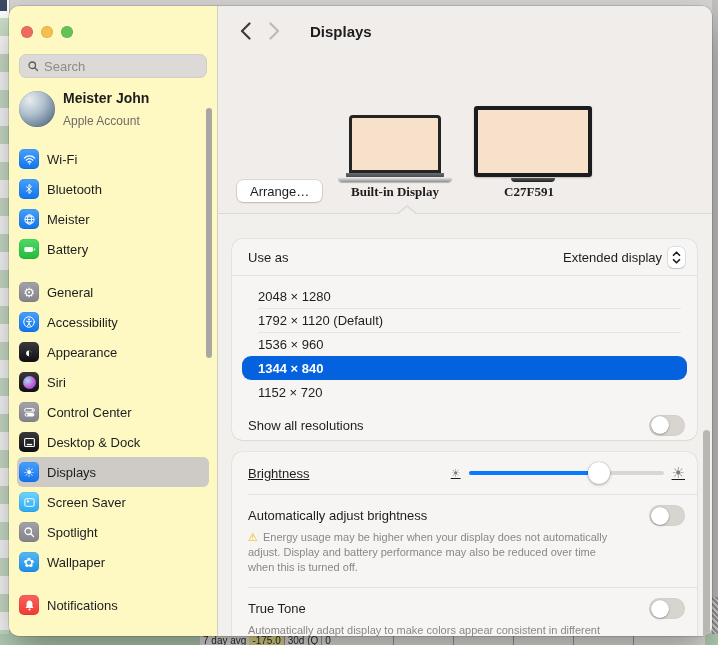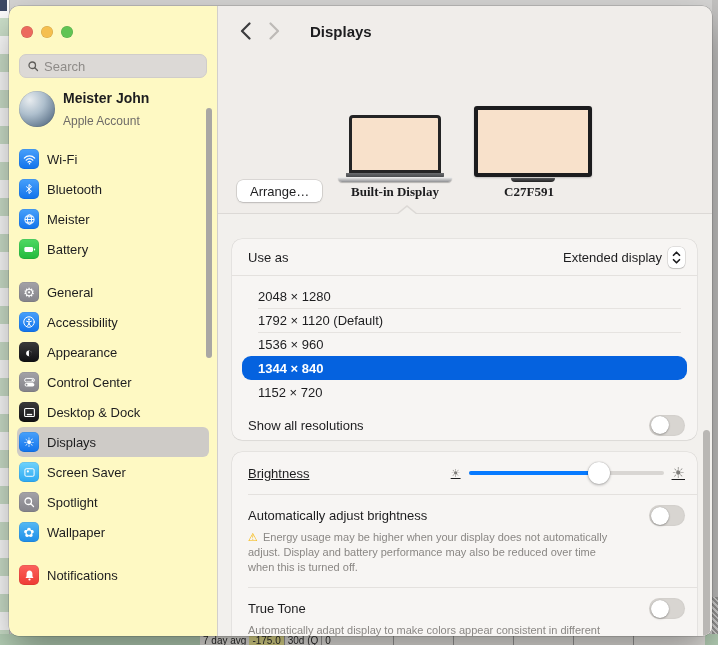--- a/index.html
+++ b/index.html
@@ -232,20 +232,26 @@
             </span>
           <span>Accessibility</span>
         </div>
         <div class="nav-item">
           <span class="tile t-black">
               <span>◐</span>
             </span>
           <span>Appearance</span>
         </div>
         <div class="nav-item">
+          <span class="tile t-black">
+              <span class="siri-orb"></span>
+            </span>
+          <span>Siri</span>
+        </div>
+        <div class="nav-item">
           <span class="tile t-gray">
               <svg width="13" height="13" viewBox="0 0 24 24" fill="none" stroke="#fff" stroke-width="1.8">
                 <rect x="3" y="4.5" width="18" height="6.5" rx="3.25"></rect>
                 <circle cx="17.5" cy="7.75" r="1.8" fill="#fff" stroke="none"></circle>
                 <rect x="3" y="13" width="18" height="6.5" rx="3.25" fill="#fff" stroke="none"></rect>
                 <circle cx="6.5" cy="16.25" r="1.8" fill="#8a898f" stroke="none"></circle>
               </svg>
             </span>
           <span>Control Center</span>
         </div>

